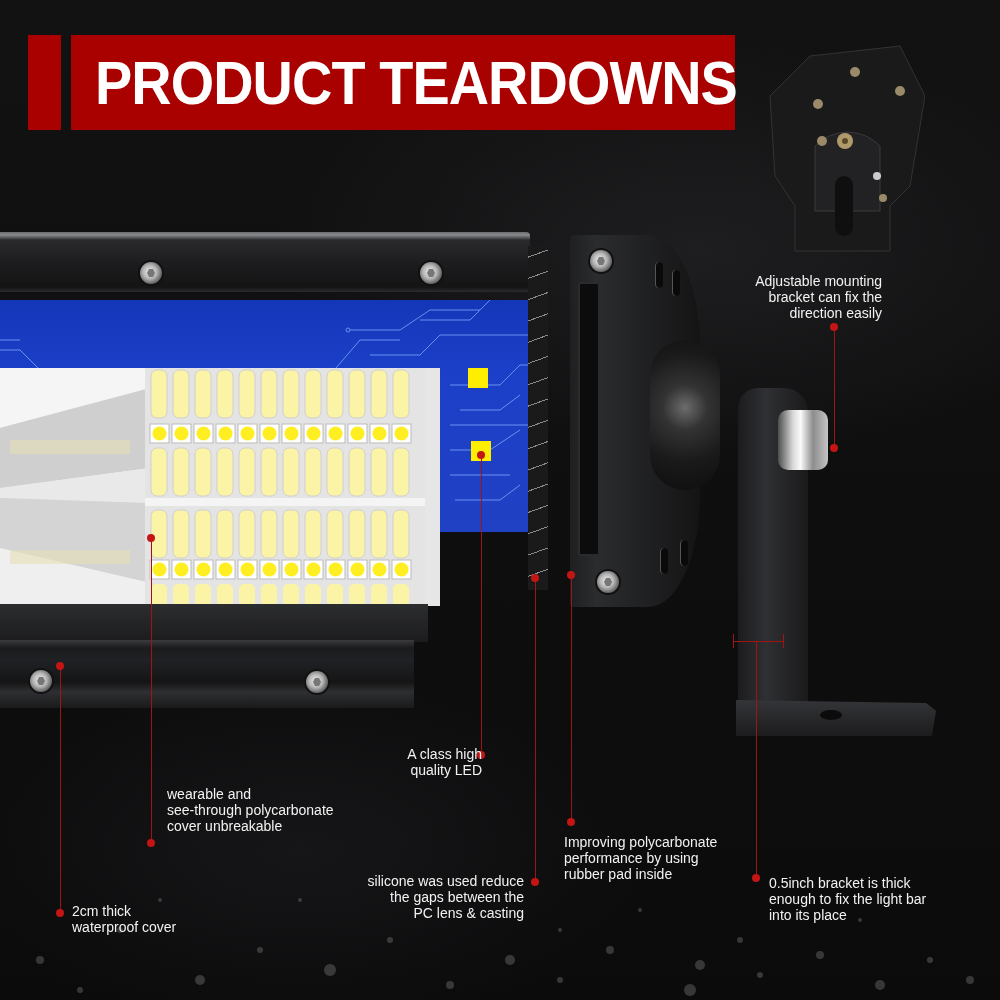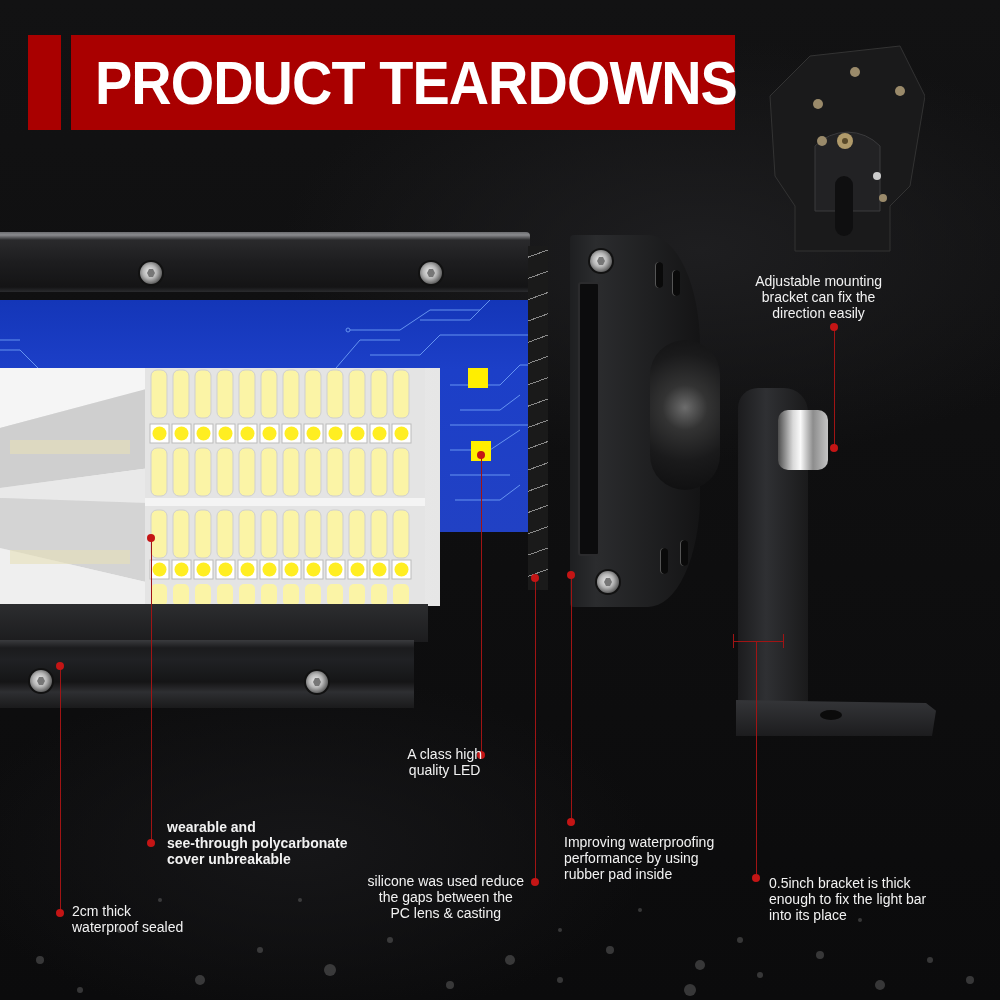--- a/index.html
+++ b/index.html
@@ -36,21 +36,21 @@
   .bracket-foot{position:absolute;left:736px;top:700px;width:200px;height:36px;background:linear-gradient(180deg,#343538 0,#1c1c1e 100%);clip-path:polygon(0 0,95% 8%,100% 30%,98% 100%,0 100%);}
   .bracket-hole{position:absolute;left:820px;top:710px;width:22px;height:10px;border-radius:50%;background:#0b0b0b;}
   .bolt{position:absolute;left:778px;top:410px;width:50px;height:60px;border-radius:10px;background:linear-gradient(90deg,#4d4d4d 0,#d9d9d9 30%,#fafafa 45%,#8d8d8d 70%,#c4c4c4 100%);}
   .bracket-3d{position:absolute;left:760px;top:36px;width:165px;height:218px;}
   
   .leader{position:absolute;width:1px;background:#a01414;}
   .dot{position:absolute;width:8px;height:8px;border-radius:50%;background:#c41515;margin:-4px 0 0 -4px;}
   .hline{position:absolute;height:1px;background:#a01414;}
   
   .label{position:absolute;color:#f2f2f2;font-size:14px;line-height:16px;font-family:"Liberation Sans",sans-serif;white-space:pre;}
-  .right{text-align:center;}
+  .right{text-align:right;}
 </style>
 </head>
 <body>
 
 <div class="bg"></div>
 <svg class="droplets" viewBox="0 0 1000 220">
   <g fill="#8a8a8a" opacity="0.35">
     <circle cx="40" cy="180" r="4"></circle>
       <circle cx="120" cy="150" r="3"></circle>
       <circle cx="200" cy="200" r="5"></circle>
@@ -288,26 +288,26 @@
 
 <div class="leader" style="left:60px;top:666px;height:247px;"></div>
 <div class="dot" style="left:60px;top:666px;"></div>
 <div class="dot" style="left:60px;top:913px;"></div>
 
 <div class="label right" style="right:118px;top:273px;">Adjustable mounting
 bracket can fix the
 direction easily</div>
 <div class="label right" style="right:518px;top:746px;">A class high
 quality LED</div>
-<div class="label" style="left:167px;top:819px;font-weight:bold;">wearable and
+<div class="label" style="left:167px;top:786px;">wearable and
 see-through polycarbonate
 cover unbreakable</div>
 <div class="label right" style="right:476px;top:873px;">silicone was used reduce
 the gaps between the
 PC lens &amp; casting</div>
-<div class="label" style="left:564px;top:834px;">Improving waterproofing
+<div class="label" style="left:564px;top:834px;">Improving polycarbonate
 performance by using
 rubber pad inside</div>
 <div class="label" style="left:769px;top:875px;">0.5inch bracket is thick
 enough to fix the light bar
 into its place</div>
 <div class="label" style="left:72px;top:903px;">2cm thick
-waterproof sealed</div>
+waterproof cover</div>
 
 </body></html>

